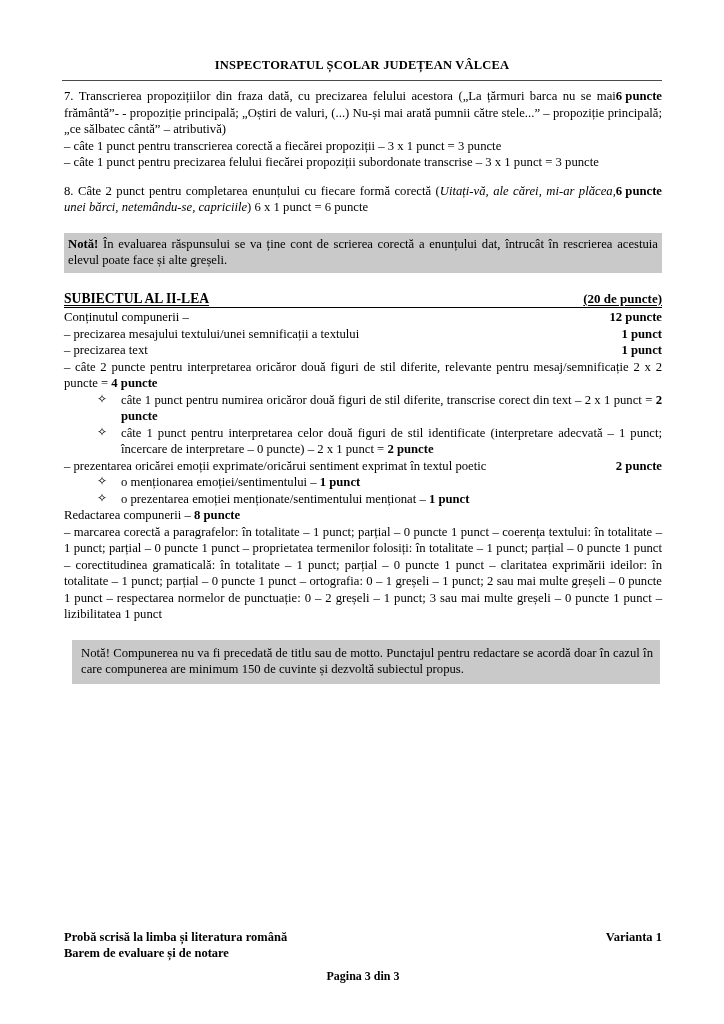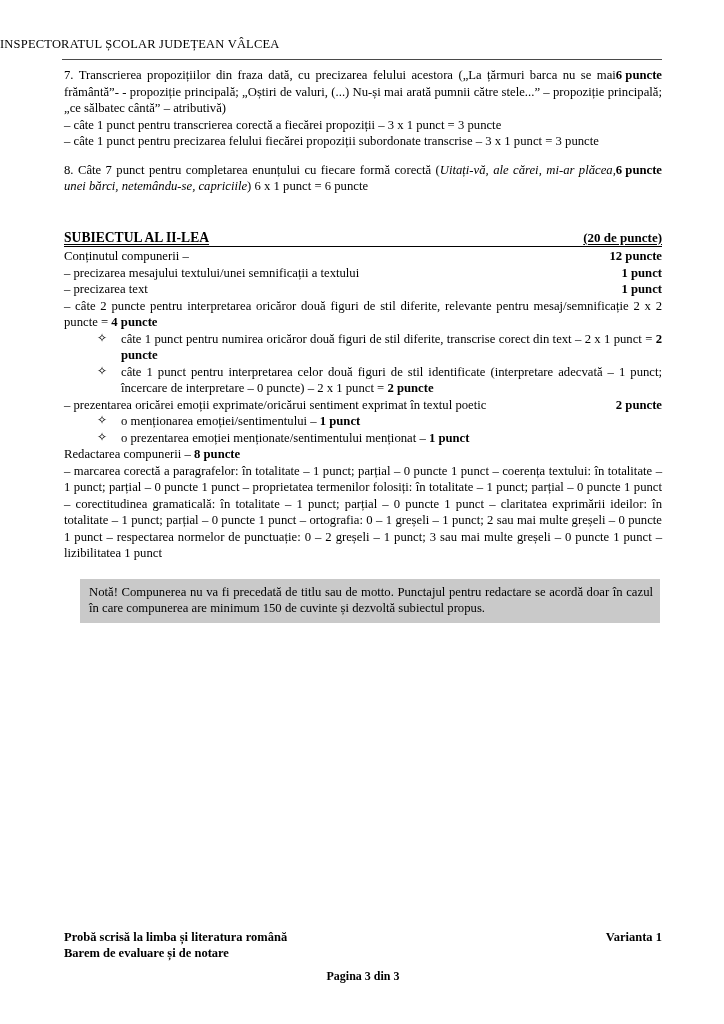--- a/index.html
+++ b/index.html
@@ -16,25 +16,26 @@
     overflow: hidden;
   }
   .page {
     position: absolute;
     left: 0; top: 0;
     width: 724px;
     height: 1024px;
     box-sizing: border-box;
   }
   .doc-header {
-    text-align: left;
-    font-weight: normal;
+    text-align: center;
+    font-weight: bold;
     font-size: 12.5px;
     letter-spacing: 0.2px;
     padding-top: 37px;
+    margin-top: 21px;
   }
   .header-rule {
     margin: 7px 62px 0 62px;
     border-top: 1.4px solid #4a4a4a;
   }
   .content {
     margin: 0 62px 0 64px;
     font-size: 12.7px;
     line-height: 1.30;
     text-align: justify;
@@ -67,21 +68,21 @@
     white-space: nowrap;
   }
 
   .nota-box {
     background: #c9c9c9;
     padding: 3px 4px 4px 4px;
     line-height: 1.30;
     text-align: justify;
   }
   .nota-box.indent {
-    margin-left: 16px;
+    margin-left: 8px;
     margin-right: 2px;
     padding: 5px 7px 6px 9px;
   }
 
   .subiect-head {
     border-bottom: 1.6px solid #000;
     padding-bottom: 0px;
     margin-bottom: 1px;
     gap: 32px;
   }
@@ -154,24 +155,27 @@
     <div class="clearfix">
       <span class="pts-right">6 puncte</span>
       <p class="blk just">7. Transcrierea propozițiilor din fraza dată, cu precizarea felului acestora („La țărmuri barca nu se mai frământă”- -   propoziție principală; „Oștiri de valuri, (...) Nu-și mai arată pumnii către stele...” – propoziție principală; „ce sălbatec cântă” – atributivă)</p>
     </div>
     <p class="blk just">– câte 1 punct pentru transcrierea corectă a fiecărei propoziții – 3 x 1 punct = 3 puncte</p>
     <p class="blk just">– câte 1 punct pentru precizarea felului fiecărei propoziții subordonate transcrise – 3 x 1 punct = 3 puncte</p>
 
     <div class="spacer-md"></div>
     <div class="clearfix">
       <span class="pts-right">6 puncte</span>
-      <p class="blk just"><span>8. Câte 7 punct pentru completarea enunțului cu fiecare formă corectă (</span><span class="i">Uitați-vă, ale cărei, mi-ar plăcea, unei bărci, netemându-se, capriciile</span><span>) 6 x 1 punct = 6 puncte</span></p>
+      <p class="blk just"><span>8. Câte 2 punct pentru completarea enunțului cu fiecare formă corectă (</span><span class="i">Uitați-vă, ale cărei, mi-ar plăcea, unei bărci, netemându-se, capriciile</span><span>) 6 x 1 punct = 6 puncte</span></p>
     </div>
 
     <div class="spacer-lg"></div>
+    <div class="nota-box">
+      <span class="b">Notă!</span><span> În evaluarea răspunsului se va ține cont de scrierea corectă a enunțului dat, întrucât în rescrierea acestuia elevul poate face și alte greșeli.</span>
+    </div>
 
     <div class="spacer-lg"></div>
     <div class="row subiect-head">
       <span class="lead">SUBIECTUL AL II-LEA</span>
       <span class="pts">(20 de puncte)</span>
     </div>
 
     <div class="row">
       <span class="lead">Conținutul compunerii –</span>
       <span class="pts">12 puncte</span>

